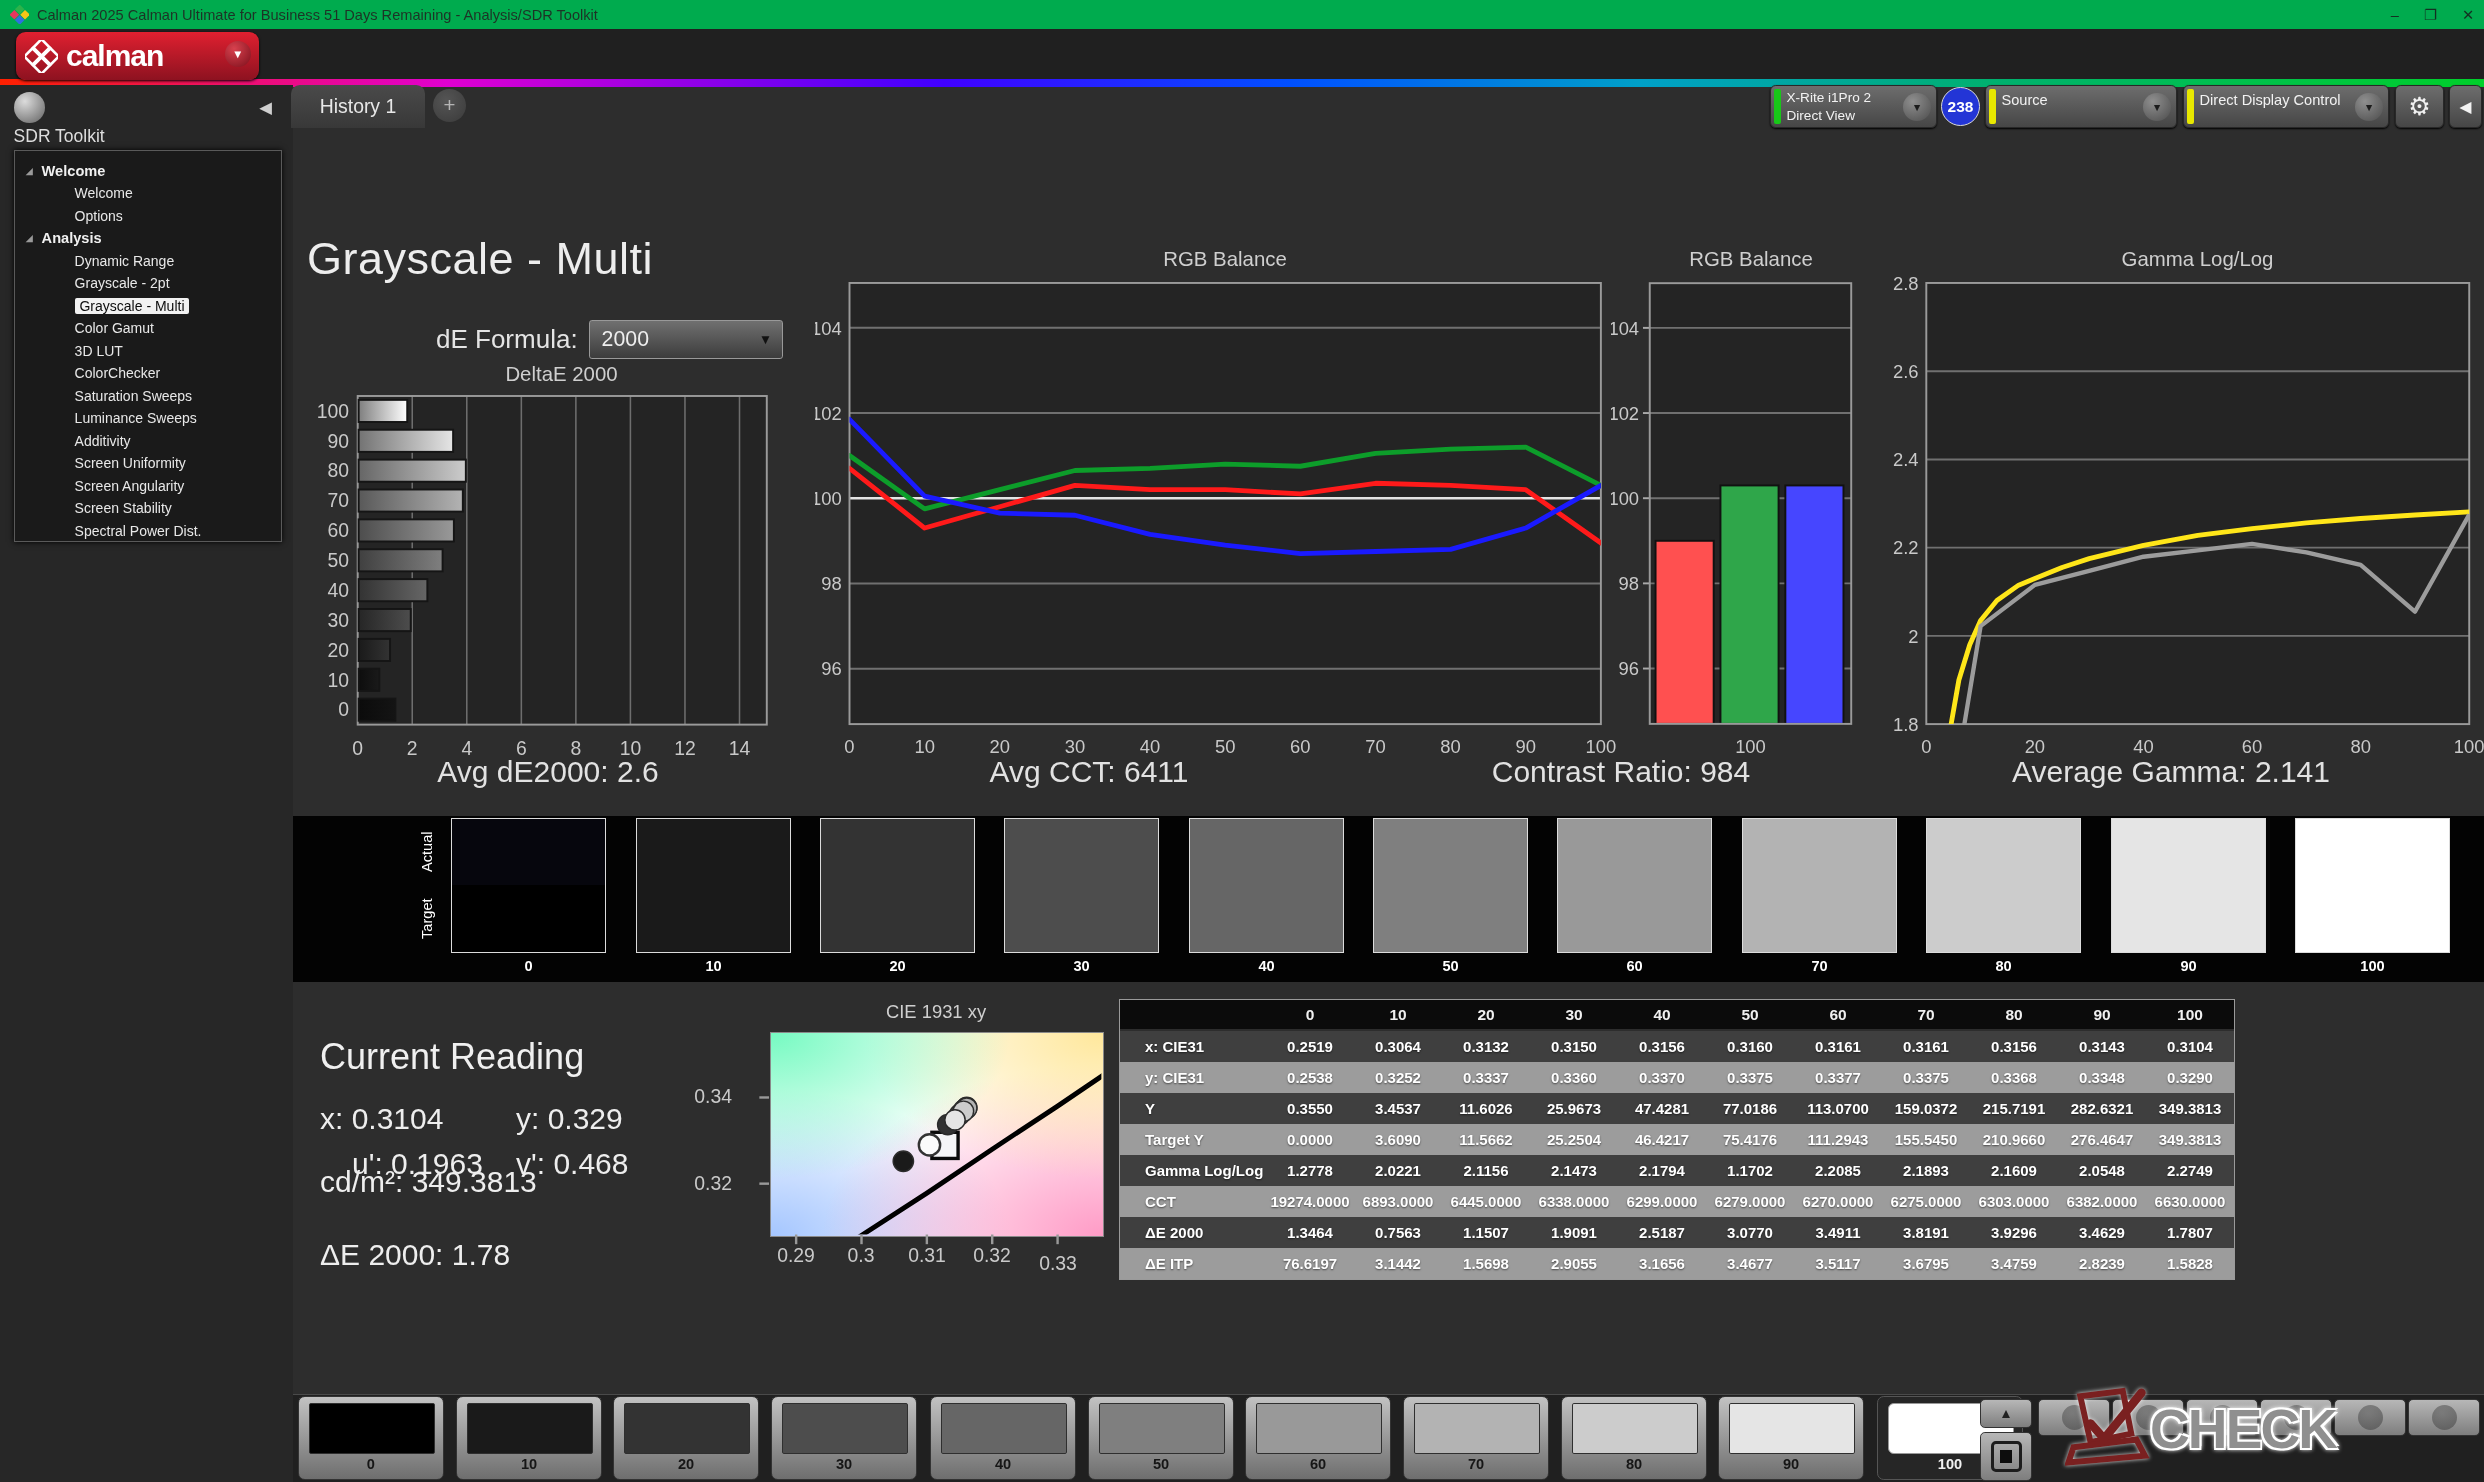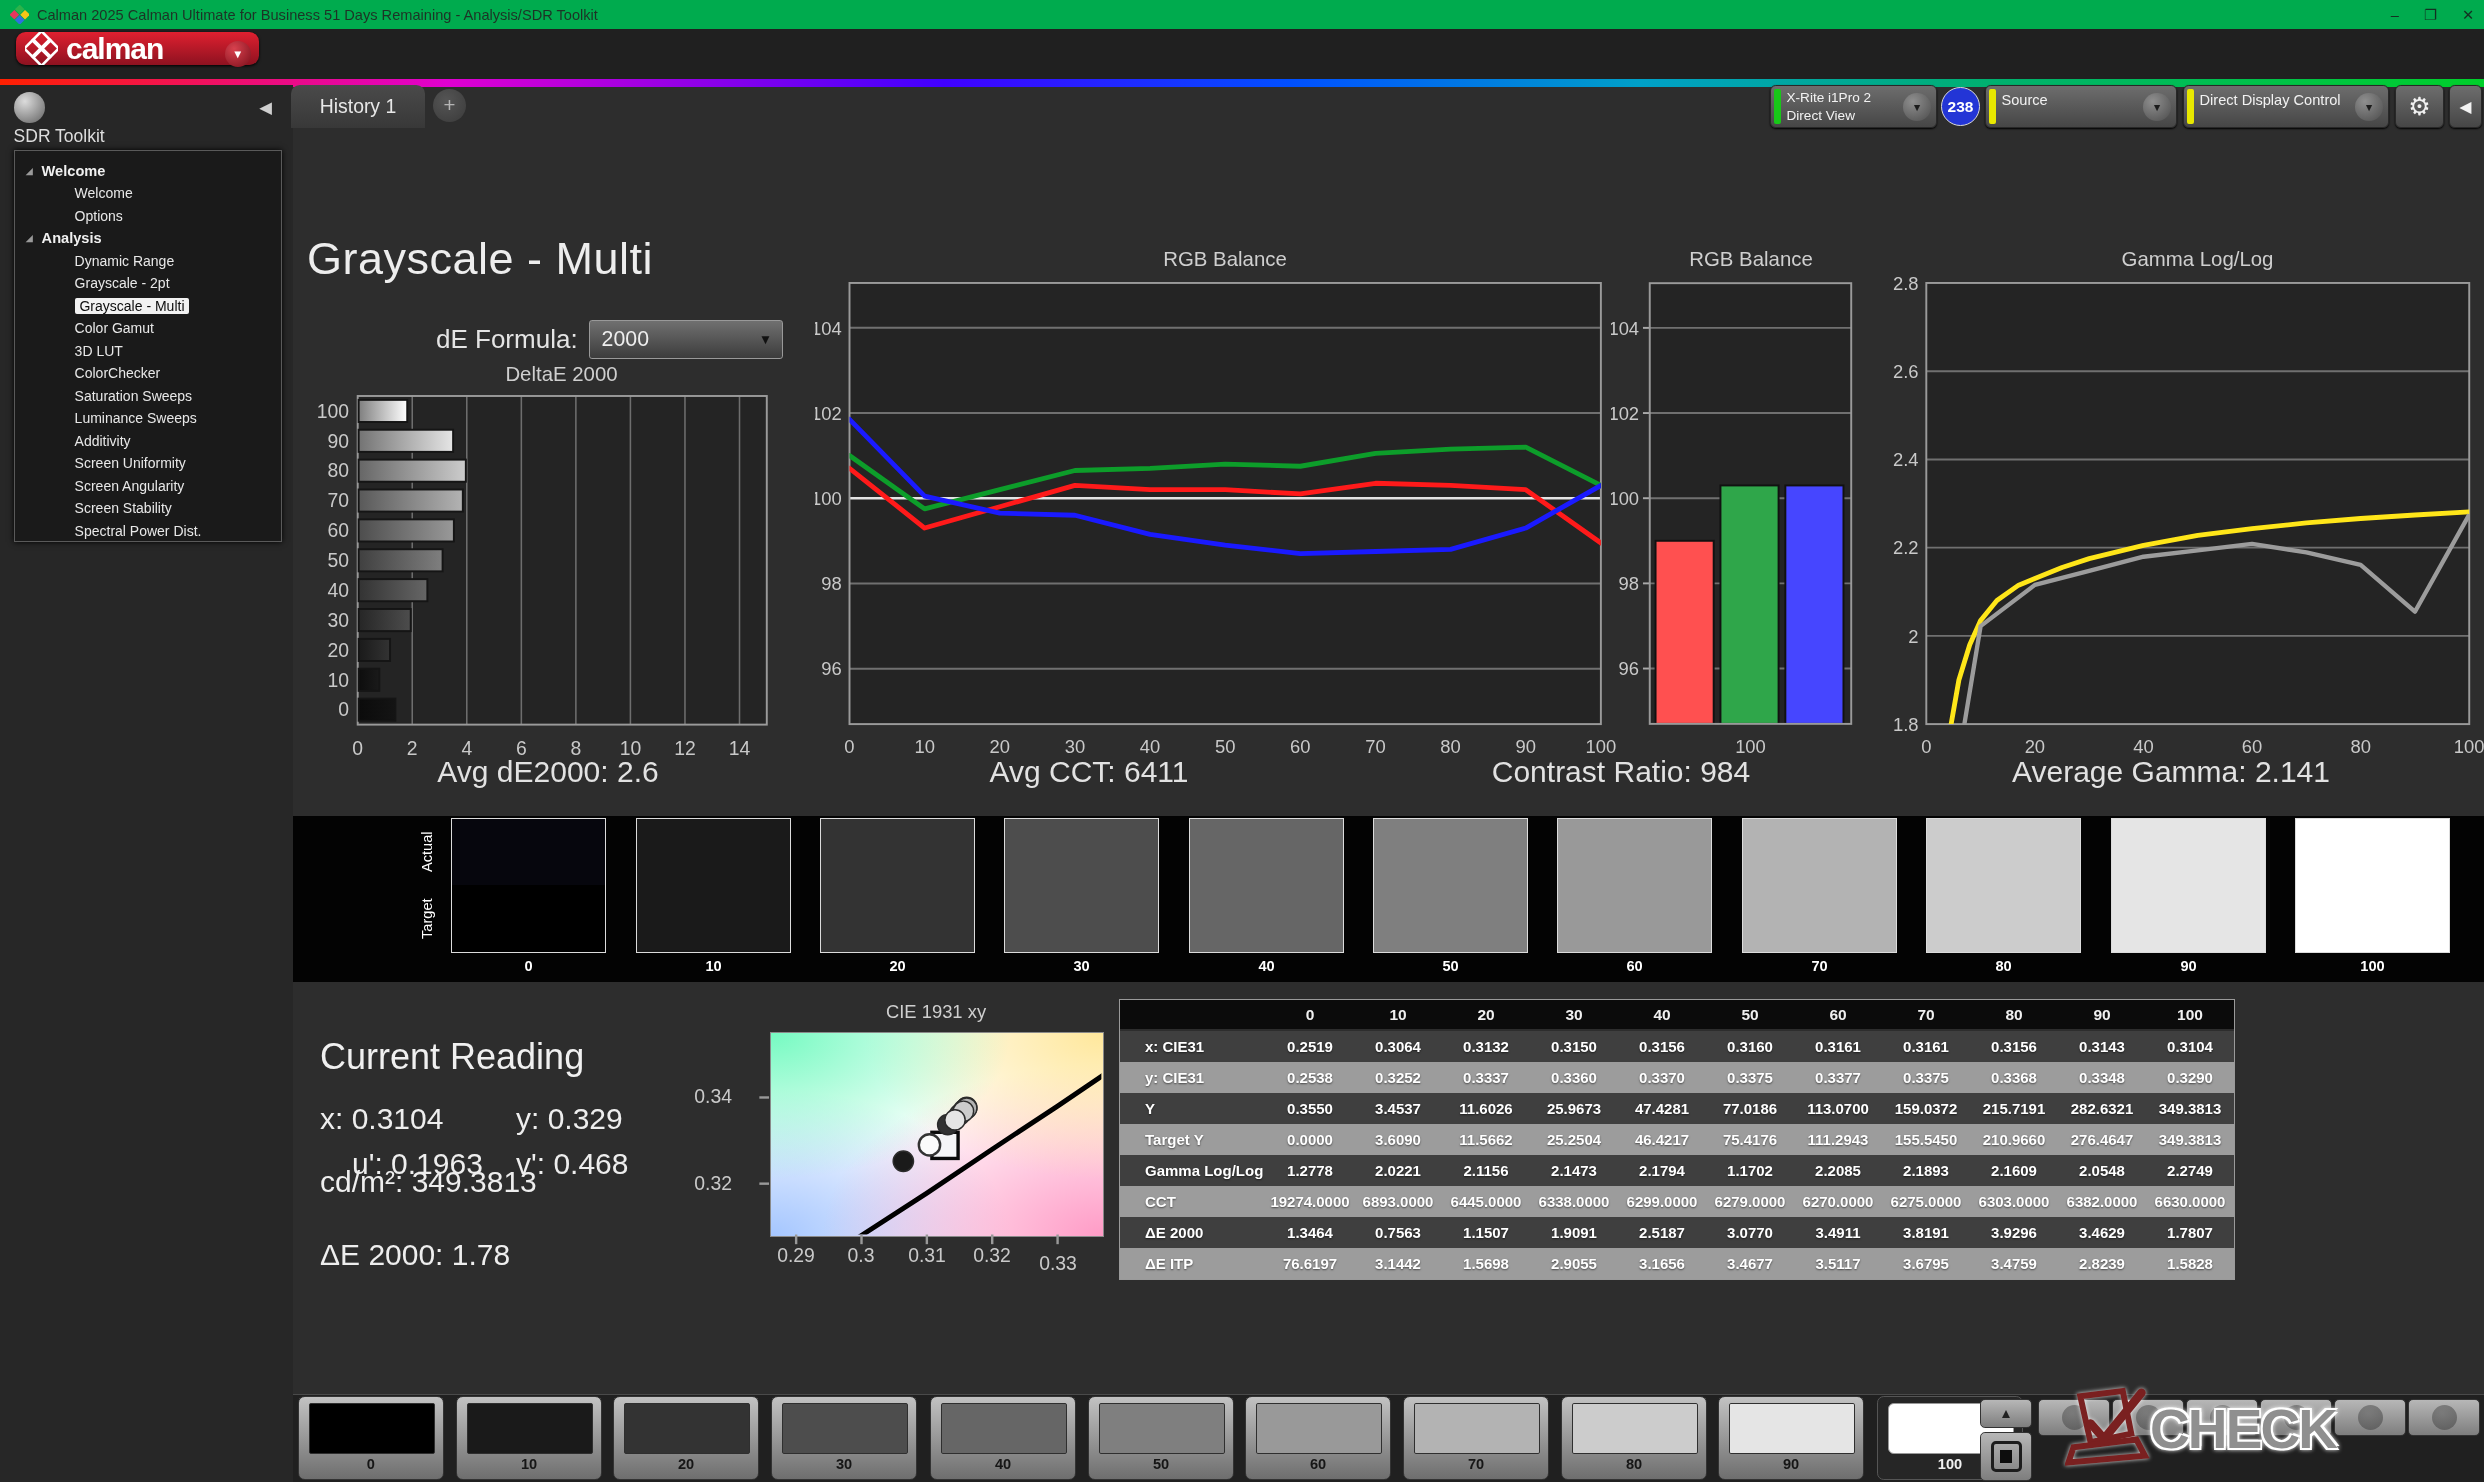--- a/index.html
+++ b/index.html
@@ -9,21 +9,21 @@
   .titlebar{position:absolute;left:0;top:0;width:2484px;height:29px;background:#00ab4e;
     display:flex;align-items:center;color:#1d3326;font-size:14.6px;}
   .tb-logo{margin:0 7.8px 0 9.7px;display:flex;}
   .winctl{position:absolute;right:9.7px;top:0;height:29px;display:flex;gap:25px;align-items:center;
     color:#143022;font-size:14.6px;}
   .winctl span{cursor:default;}
   
   .header{position:absolute;left:0;top:29px;width:2484px;height:56px;background:#202020;}
   .rainbow{position:absolute;left:0;top:50px;width:2484px;height:7.8px;
     background:linear-gradient(90deg,#ff2000,#e000d0 18%,#4000ff 38%,#0050ff 52%,#00a0c8 66%,#00b070 80%,#00d02a 100%);}
-  .calman-logo{position:absolute;left:15.5px;top:32px;width:243px;height:33px;border-radius:9.7px;
+  .calman-logo{position:absolute;left:15.5px;top:32px;width:243px;height:48px;border-radius:9.7px;
     background:linear-gradient(#e02030,#8d1220);display:flex;align-items:center;box-shadow:0 1px 2.9px #000;}
   .calman-logo .word{color:#fff;font-size:30px;font-weight:bold;letter-spacing:-1px;margin-left:7.8px;}
   .logo-dd{position:absolute;right:7.8px;top:8.7px;width:26px;height:26px;border-radius:50%;
     background:radial-gradient(circle at 35% 30%,#d8414e,#7c0f1b);color:#fff;font-size:11.6px;
     display:flex;align-items:center;justify-content:center;}
   
   .sidebar{position:absolute;left:0;top:85px;width:293px;height:1397px;background:#272727;}
   .sphere{position:absolute;left:13.6px;top:6.8px;width:31px;height:31px;border-radius:50%;
     background:radial-gradient(circle at 35% 30%,#dcdcdc,#606060);}
   .collapse{position:absolute;left:250px;top:6.8px;width:31px;height:31px;border-radius:3.9px;

